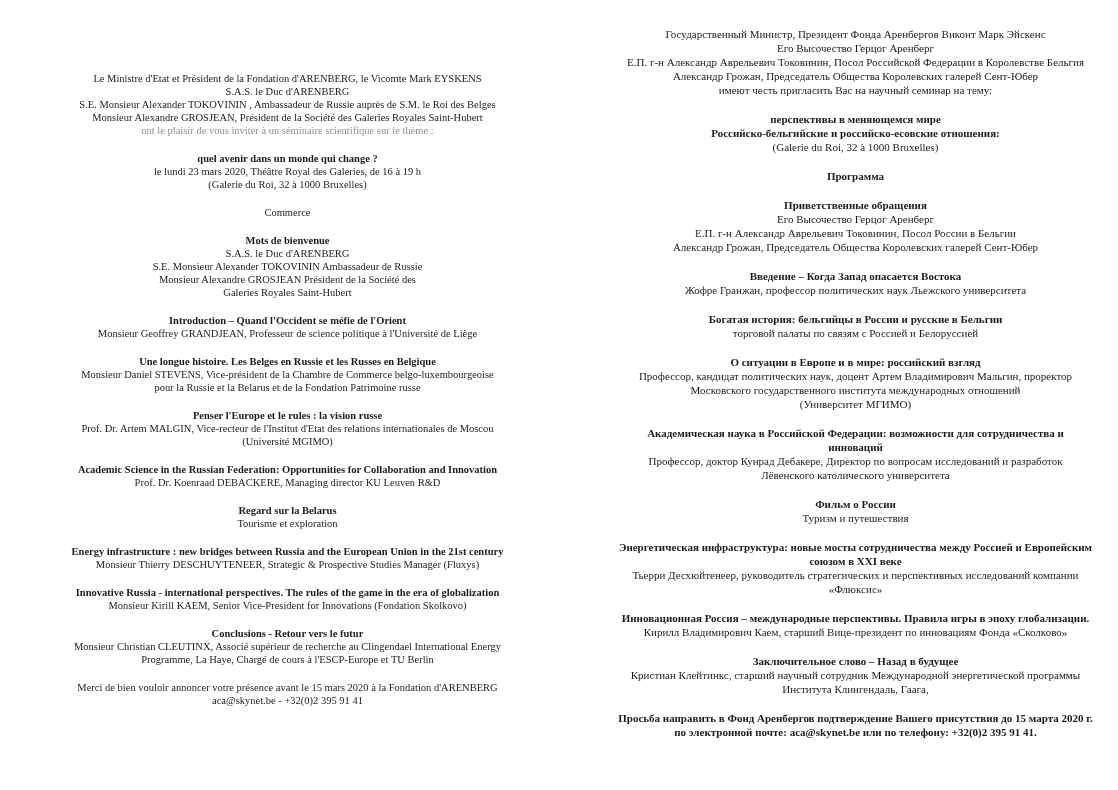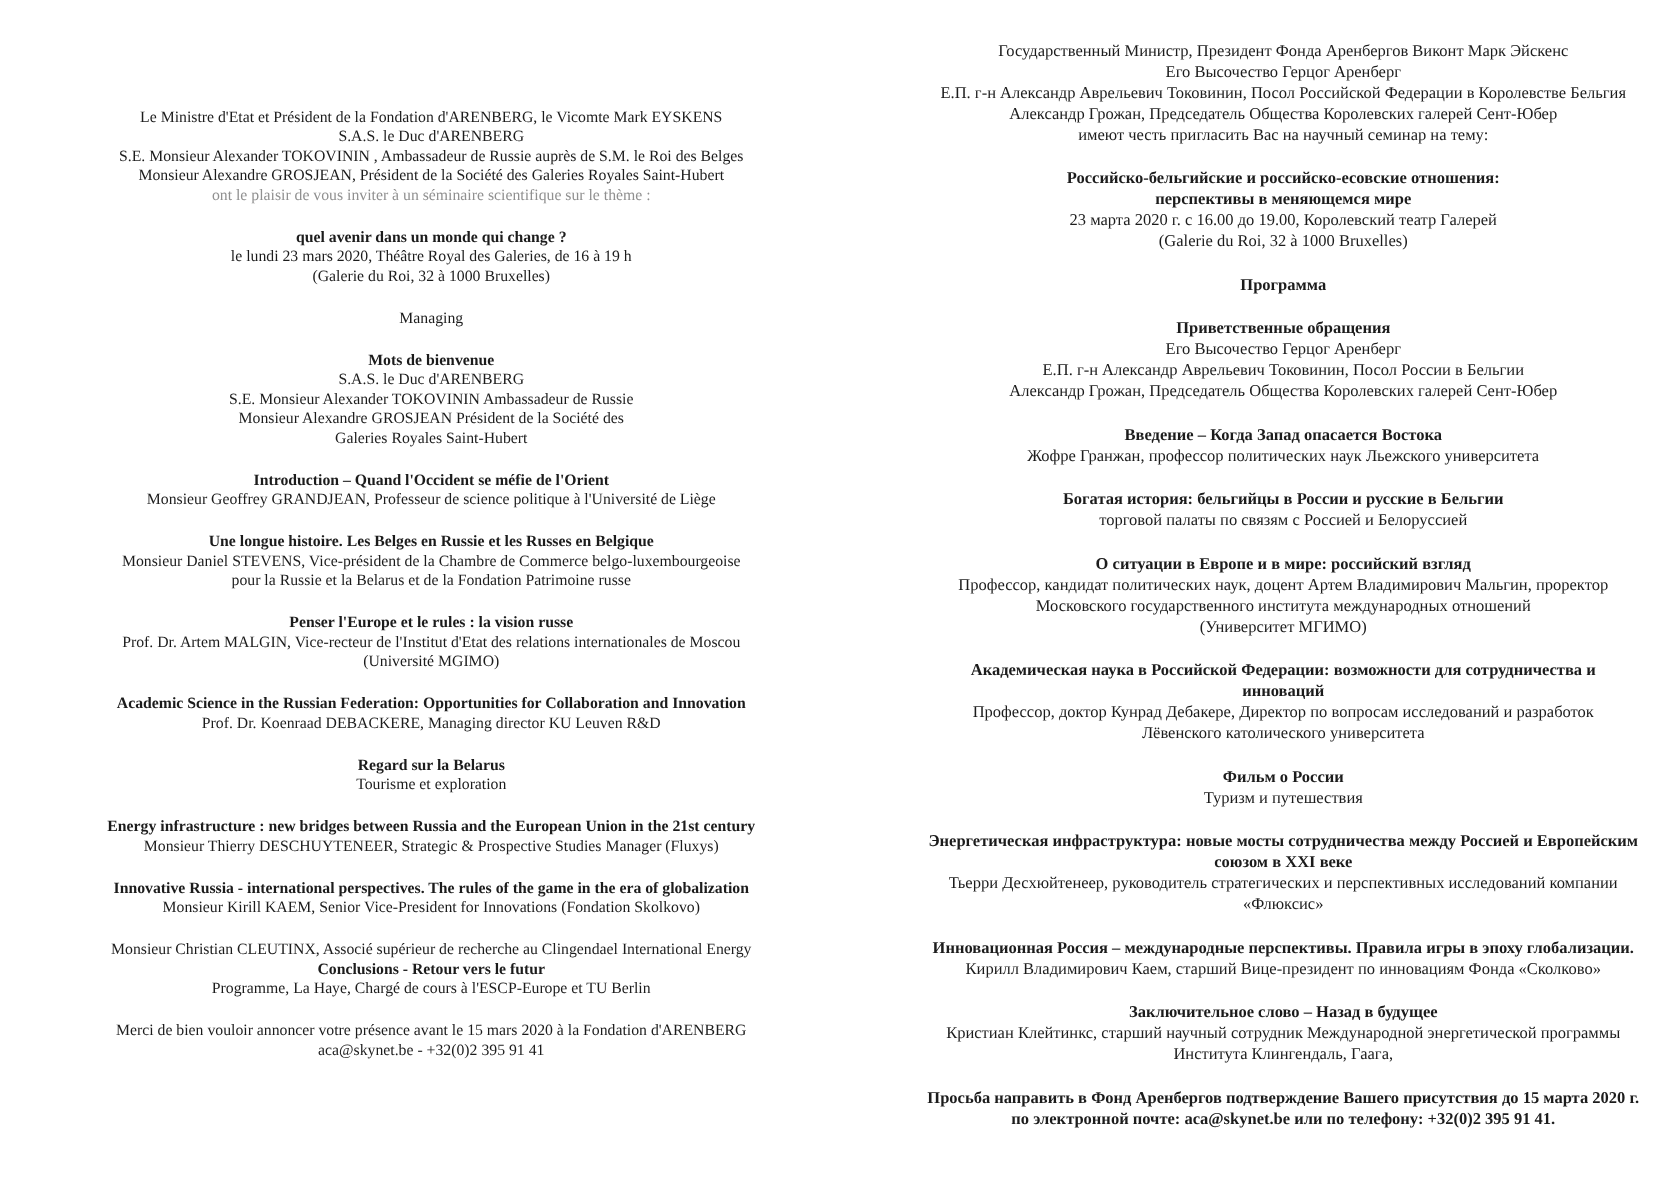--- a/index.html
+++ b/index.html
@@ -66,21 +66,21 @@
         <div class="line">S.E. Monsieur Alexander TOKOVININ , Ambassadeur de Russie auprès de S.M. le Roi des Belges</div>
         <div class="line">Monsieur Alexandre GROSJEAN, Président de la Société des Galeries Royales Saint-Hubert</div>
         <div class="line muted">ont le plaisir de vous inviter à un séminaire scientifique sur le thème :</div>
       </div>
       <div class="block">
         <div class="line bold">quel avenir dans un monde qui change ?</div>
         <div class="line">le lundi 23 mars 2020, Théâtre Royal des Galeries, de 16 à 19 h</div>
         <div class="line">(Galerie du Roi, 32 à 1000 Bruxelles)</div>
       </div>
       <div class="block">
-        <div class="line">Managing</div>
+        <div class="line">Commerce</div>
       </div>
       <div class="block">
         <div class="line bold">Mots de bienvenue</div>
         <div class="line">S.A.S. le Duc d'ARENBERG</div>
         <div class="line">S.E. Monsieur Alexander TOKOVININ  Ambassadeur de Russie</div>
         <div class="line">Monsieur Alexandre GROSJEAN Président de la Société des</div>
         <div class="line">Galeries Royales Saint-Hubert</div>
       </div>
       <div class="block">
         <div class="line bold">Introduction – Quand l'Occident se méfie de l'Orient</div>
@@ -106,41 +106,40 @@
       </div>
       <div class="block">
         <div class="line bold">Energy infrastructure : new bridges between Russia and the European Union in the 21st century</div>
         <div class="line">Monsieur Thierry DESCHUYTENEER, Strategic &amp; Prospective Studies Manager (Fluxys)</div>
       </div>
       <div class="block">
         <div class="line bold">Innovative Russia - international perspectives. The rules of the game in the era of globalization</div>
         <div class="line">Monsieur Kirill KAEM, Senior Vice-President for Innovations (Fondation Skolkovo)</div>
       </div>
       <div class="block">
+        <div class="line bold">Conclusions - Retour vers le futur</div>
         <div class="line">Monsieur Christian CLEUTINX, Associé supérieur de recherche au Clingendael International Energy</div>
-        <div class="line bold">Conclusions - Retour vers le futur</div>
         <div class="line">Programme, La Haye, Chargé de cours à l'ESCP-Europe et TU Berlin</div>
       </div>
       <div class="block">
         <div class="line">Merci de bien vouloir annoncer votre présence avant le 15 mars 2020 à la Fondation d'ARENBERG</div>
         <div class="line">aca@skynet.be - +32(0)2 395 91 41</div>
       </div>
     </div>
   <div class="page page-right">
       <div class="block">
         <div class="line">Государственный Министр, Президент Фонда Аренбергов Виконт Марк Эйскенс</div>
         <div class="line">Его Высочество Герцог Аренберг</div>
         <div class="line">Е.П. г-н Александр Аврельевич Токовинин, Посол Российской Федерации в Королевстве Бельгия</div>
         <div class="line">Александр Грожан, Председатель Общества Королевских галерей Сент-Юбер</div>
         <div class="line">имеют честь пригласить Вас на научный семинар на тему:</div>
       </div>
       <div class="block">
+        <div class="line bold">перспективы в меняющемся мире</div>
         <div class="line bold">Российско-бельгийские и российско-есовские отношения:</div>
-        <div class="line bold">перспективы в меняющемся мире</div>
-        <div class="line">23 марта 2020 г. с 16.00 до 19.00, Королевский театр Галерей</div>
         <div class="line">(Galerie du Roi, 32 à 1000 Bruxelles)</div>
       </div>
       <div class="block">
         <div class="line bold">Программа</div>
       </div>
       <div class="block">
         <div class="line bold">Приветственные обращения</div>
         <div class="line">Его Высочество Герцог Аренберг</div>
         <div class="line">Е.П. г-н Александр Аврельевич Токовинин, Посол России в Бельгии</div>
         <div class="line">Александр Грожан, Председатель Общества Королевских галерей Сент-Юбер</div>

